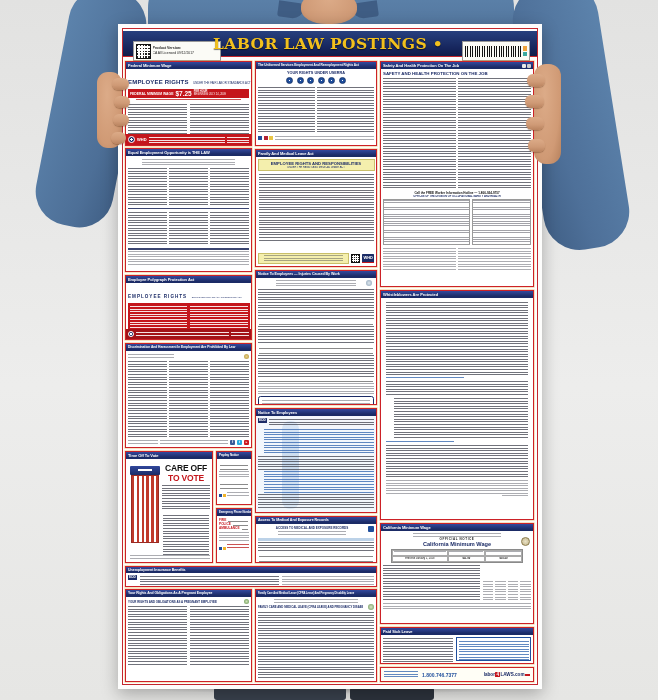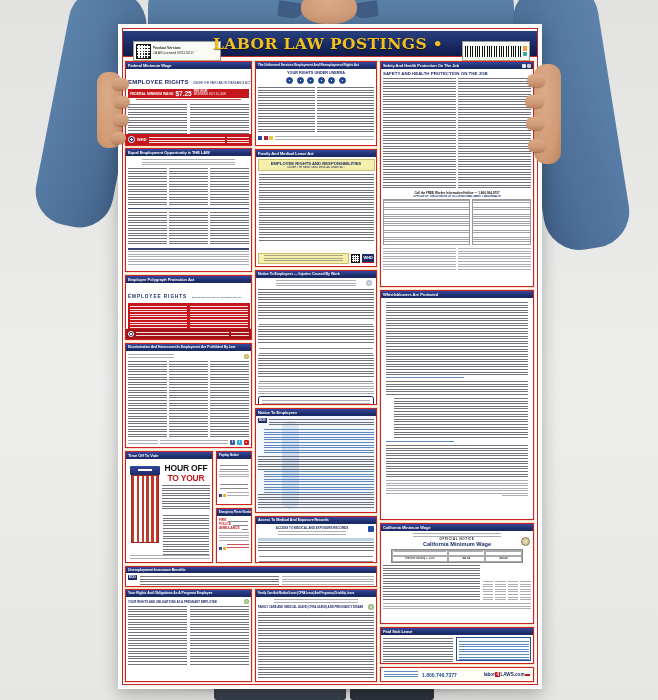--- a/index.html
+++ b/index.html
@@ -182,22 +182,22 @@
           <span class="socsq" style="background:#3b5998;">f</span>
           <span class="socsq" style="background:#29a9e0;">t</span>
           <span class="socsq" style="background:#cc181e;font-size:2.6px;">►</span>
         </div>
       </div>
     </div>
 
     <div class="p" style="left:7px;top:427px;width:88px;height:112px;">
       <div class="ph">Time Off To Vote</div>
       <div style="position:absolute;left:36px;top:11px;width:48px;text-align:center;">
-        <b style="display:block;font-size:8.5px;color:#111;letter-spacing:-.2px;">HOUR OFF</b>
-        <b style="display:block;font-size:8.5px;color:#c4161c;letter-spacing:-.2px;">TO YOUR</b>
+        <b style="display:block;font-size:8.5px;color:#111;letter-spacing:-.2px;">CARE OFF</b>
+        <b style="display:block;font-size:8.5px;color:#c4161c;letter-spacing:-.2px;">TO VOTE</b>
         <i class="tx" style="height:26px;margin-top:2px;"></i>
       </div>
       <div style="position:absolute;left:4px;top:14px;width:30px;">
         <div style="width:30px;height:9px;background:linear-gradient(180deg,#31479c,#1b2b66);border-radius:1px;position:relative;">
           <span style="position:absolute;left:8px;top:3px;width:14px;height:1.6px;background:#fff;"></span>
         </div>
         <div class="stripebox" style="width:28px;height:68px;margin:0 1px;border:.6px solid #9a2a22;"></div>
       </div>
       <i class="tx" style="position:absolute;left:37px;top:62px;width:46px;height:40px;"></i>
       <i class="tx lt" style="position:absolute;left:4px;bottom:2px;width:80px;height:4px;"></i>

